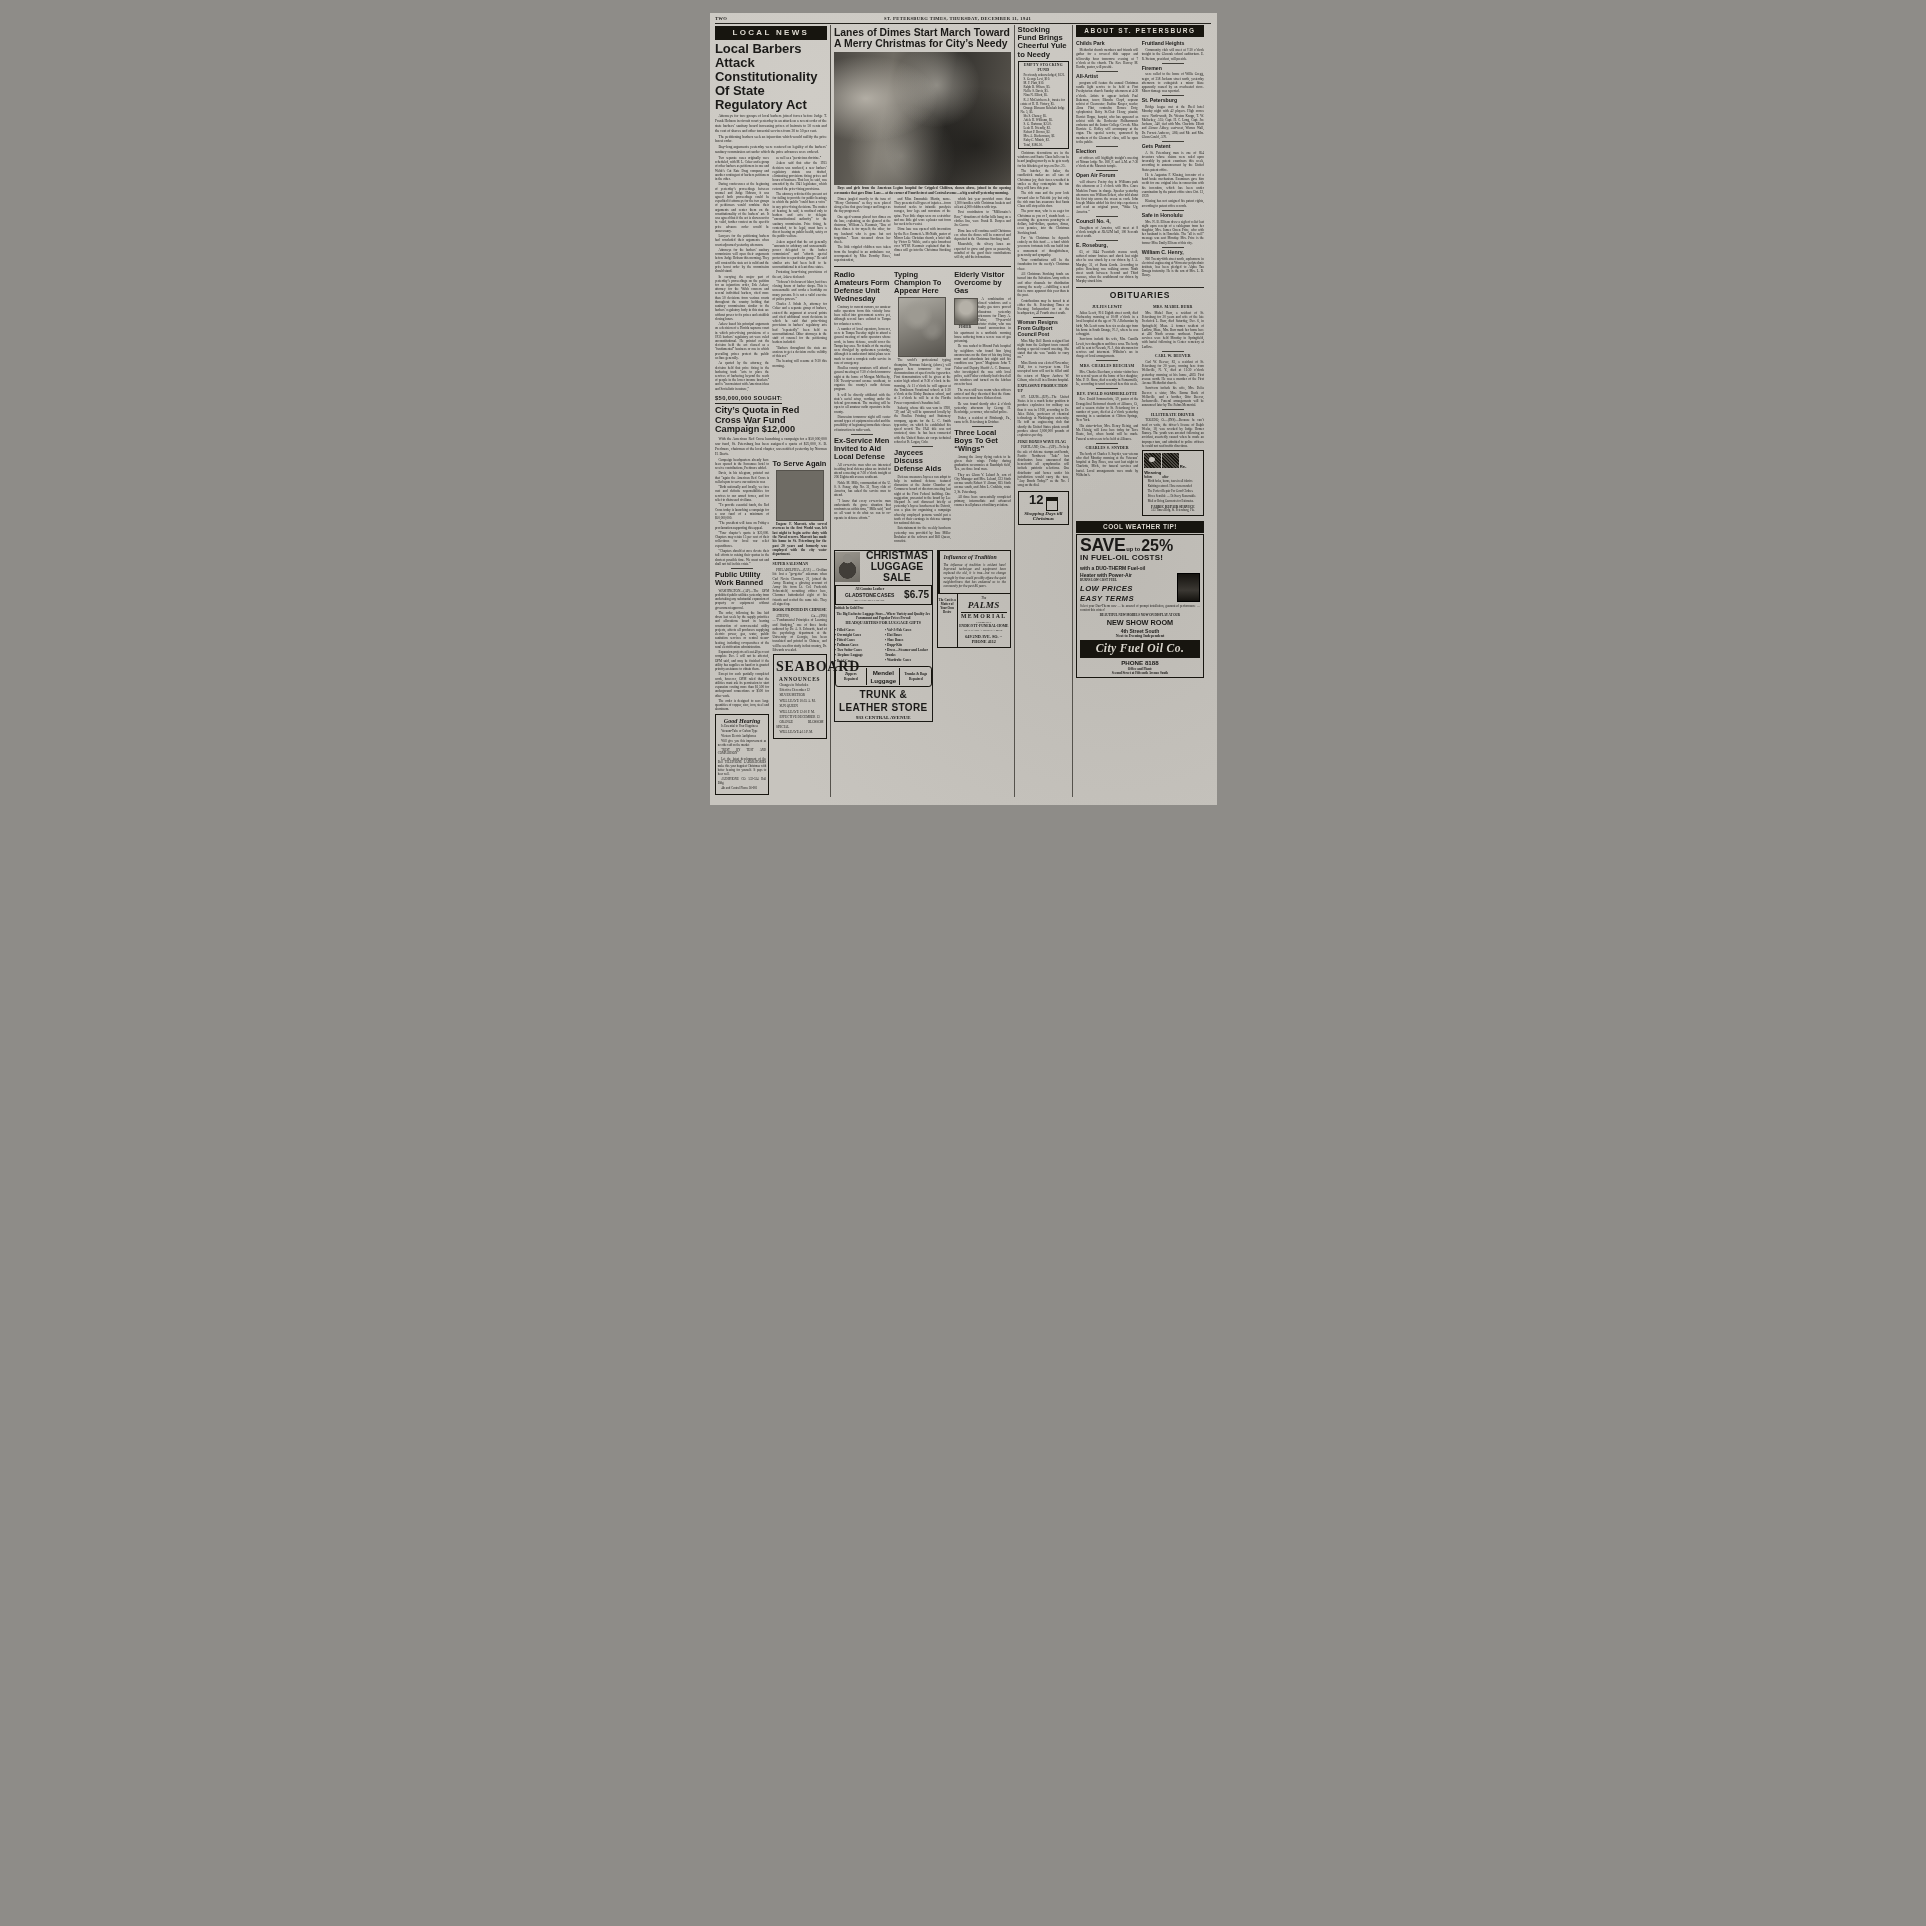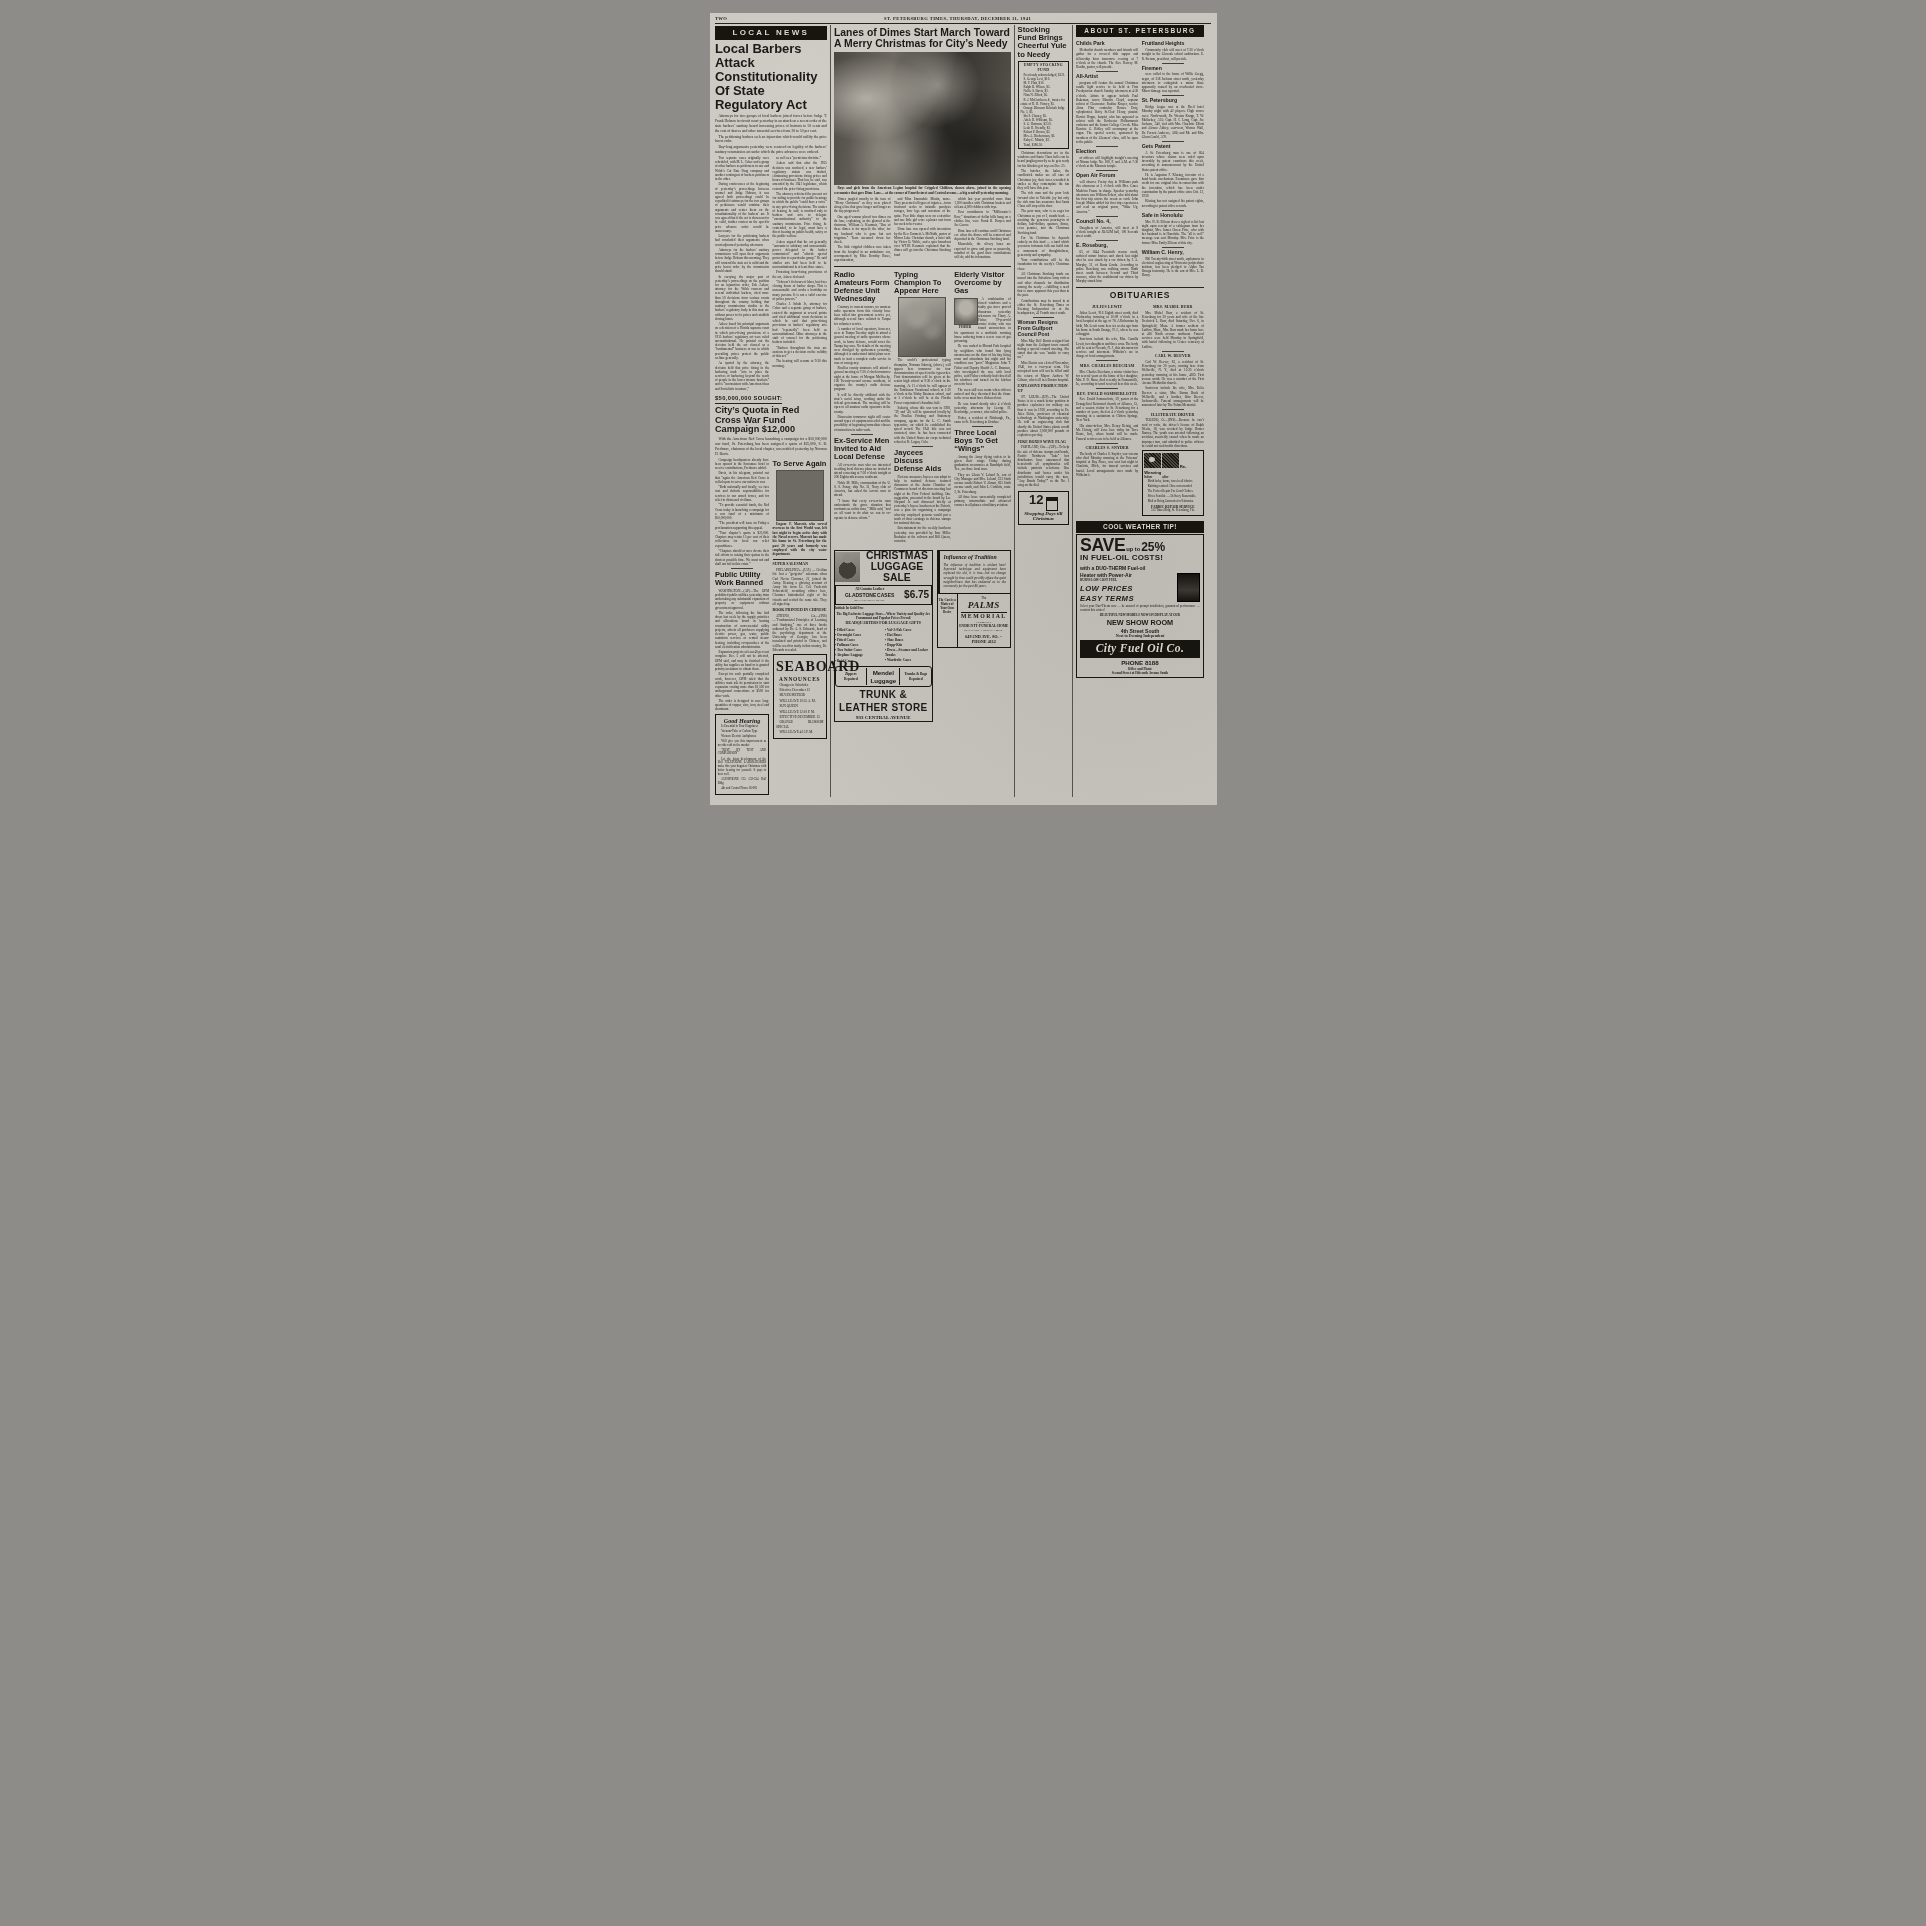--- a/index.html
+++ b/index.html
@@ -54,21 +54,21 @@
   .sans{font-family:"Liberation Sans",sans-serif;}
   .shopbox{border:1.2px solid #17150f;padding:1.9px 1.5px;margin:3.1px 0;text-align:center;}
   .shopnum{font-family:"Liberation Sans",sans-serif;font-weight:bold;font-size:13px;line-height:1;}
   .shoplbl{font-family:"Liberation Serif",serif;font-style:italic;font-weight:bold;font-size:5px;line-height:1.15;}
   .calendar{display:inline-block;width:10px;height:11.6px;border:0.8px solid #17150f;vertical-align:middle;margin-left:1.5px;
     background:linear-gradient(#17150f 0 3.1px,transparent 3.1px);}
   .invbar{background:#17150f;color:#d9d5cc;text-align:center;padding:1.2px 0.8px;margin:1.5px 0;}
   .cityfuel{font-family:"Liberation Serif",serif;font-weight:bold;font-style:italic;font-size:11.6px;letter-spacing:0.4px;}
   .savebig{font-family:"Liberation Sans",sans-serif;font-weight:bold;font-size:17.7px;line-height:.9;letter-spacing:-0.4px;}
   .saveup{font-family:"Liberation Sans",sans-serif;font-weight:bold;font-size:5.8px;display:inline-block;line-height:1;}
-  .pct{font-family:"Liberation Sans",sans-serif;font-weight:bold;font-size:12px;line-height:.9;text-align:right;}
+  .pct{font-family:"Liberation Sans",sans-serif;font-weight:bold;font-size:16px;line-height:.9;text-align:right;}
   .fuelcosts{font-family:"Liberation Sans",sans-serif;font-weight:bold;font-size:8px;letter-spacing:0.2px;}
   .duoline{font-family:"Liberation Sans",sans-serif;font-weight:bold;font-size:5px;}
   .lowez{font-family:"Liberation Sans",sans-serif;font-weight:bold;font-size:7.7px;font-style:italic;letter-spacing:0.4px;}
   .heater{width:21px;height:27px;background:linear-gradient(#15130f,#3b3833 60%,#15130f);border:0.4px solid #000;margin:0.8px auto;}
   .lugtitle{font-family:"Liberation Sans",sans-serif;font-weight:bold;font-size:10.4px;line-height:1.05;text-align:center;}
   .tls{font-family:"Liberation Sans",sans-serif;font-weight:bold;font-size:10px;letter-spacing:0.4px;text-align:center;}
   .mendel{display:flex;border:0.8px solid #17150f;border-radius:3.1px;padding:1.2px 2.3px;align-items:center;gap:3.1px;margin:1.9px 0;}
   .mendel .mid{font-family:"Liberation Sans",sans-serif;font-weight:bold;font-size:6.2px;flex:1;text-align:center;border-left:0.8px solid #17150f;border-right:0.8px solid #17150f;padding:0.8px 1.5px;}
   .mendel .side{font-weight:bold;font-size:3.5px;text-align:center;width:25px;}
   .santa{width:25px;height:30px;float:left;margin:0.8px 2.3px 0.8px 0;

